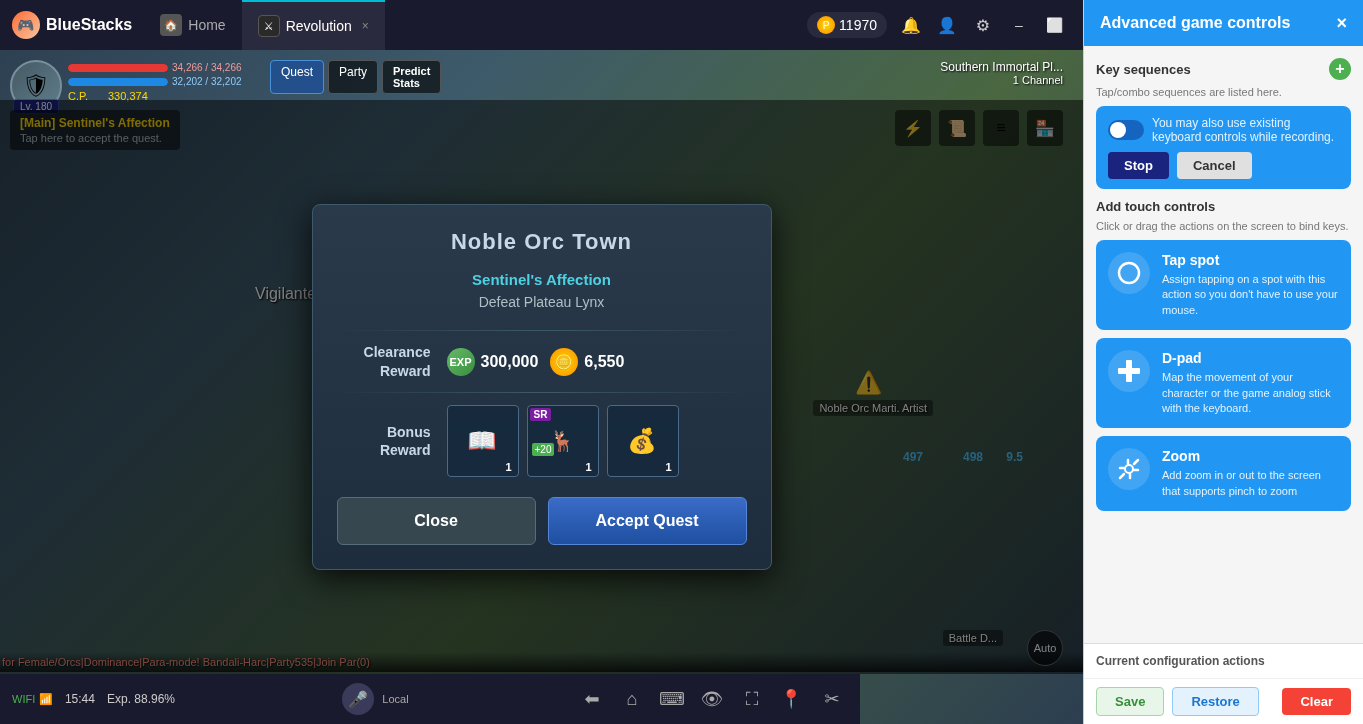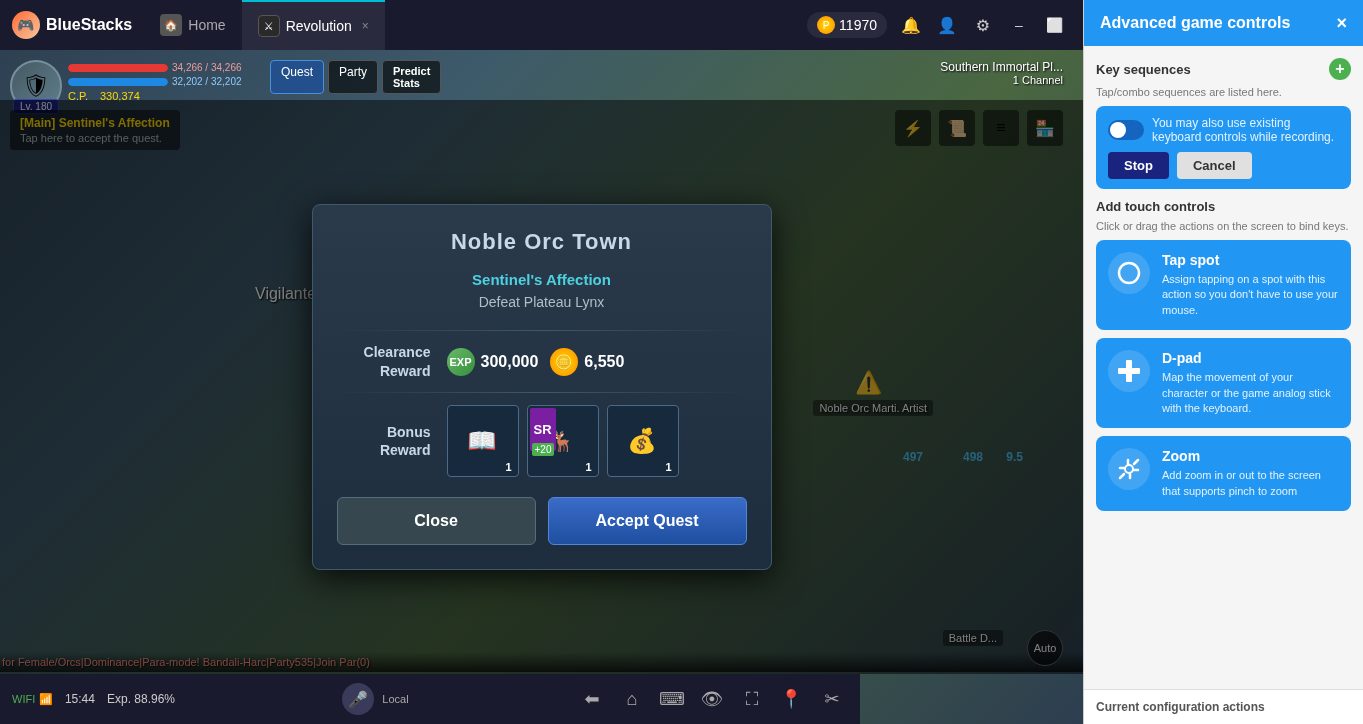--- a/index.html
+++ b/index.html
@@ -213,22 +213,22 @@
       position: absolute;
       bottom: 3px; right: 6px;
       font-size: 11px; color: #fff;
       font-weight: bold;
     }
     .sr-badge {
       position: absolute;
       top: 2px; left: 2px;
       background: #7b1fa2;
       color: #fff;
-      font-size: 13px; font-weight: bold;
-      padding: 14px 4px;
+      font-size: 10px; font-weight: bold;
+      padding: 1px 4px;
       border-radius: 2px;
     }
     .modal-buttons {
       display: flex; gap: 12px;
       margin-top: 20px;
     }
     .btn-close {
       flex: 1;
       padding: 14px;
       background: #37474f;
@@ -472,21 +472,21 @@
             <div style="width:100%;height:100%;background:#e53935;border-radius:4px;"></div>
           </div>
           <span style="font-size:10px;color:#ef9a9a;">34,266 / 34,266</span>
         </div>
         <div style="display:flex;align-items:center;gap:4px;margin-bottom:3px;">
           <div style="width:100px;height:8px;background:#333;border-radius:4px;overflow:hidden;">
             <div style="width:100%;height:100%;background:#1e88e5;border-radius:4px;"></div>
           </div>
           <span style="font-size:10px;color:#90caf9;">32,202 / 32,202</span>
         </div>
-        <div style="font-size:11px;color:#ffd700;display:flex;gap:12px;">
+        <div style="font-size:11px;color:#ffd700;display:flex;gap:20px;">
           <span>C.P.</span>
           <span>330,374</span>
         </div>
       </div>
     </div>
 
     <div style="position:absolute;top:10px;left:270px;display:flex;gap:4px;z-index:5;">
       <div class="left-tab active-tab">Quest</div>
       <div class="left-tab">Party</div>
       <div class="left-tab" style="font-size:11px;font-weight:bold;">Predict<br>Stats</div>
@@ -673,13 +673,18 @@
         <div class="touch-card-content">
           <div class="touch-card-title">Zoom</div>
           <div class="touch-card-desc">Add zoom in or out to the screen that supports pinch to zoom</div>
         </div>
       </div>
     </div>
 
   </div>
 
   <div class="current-config">Current configuration actions</div>
+  <div class="config-actions">
+    <button class="config-btn config-btn-save">Save</button>
+    <button class="config-btn config-btn-restore">Restore</button>
+    <button class="config-btn config-btn-clear">Clear</button>
+  </div>
 </div>
 
 </body></html>

